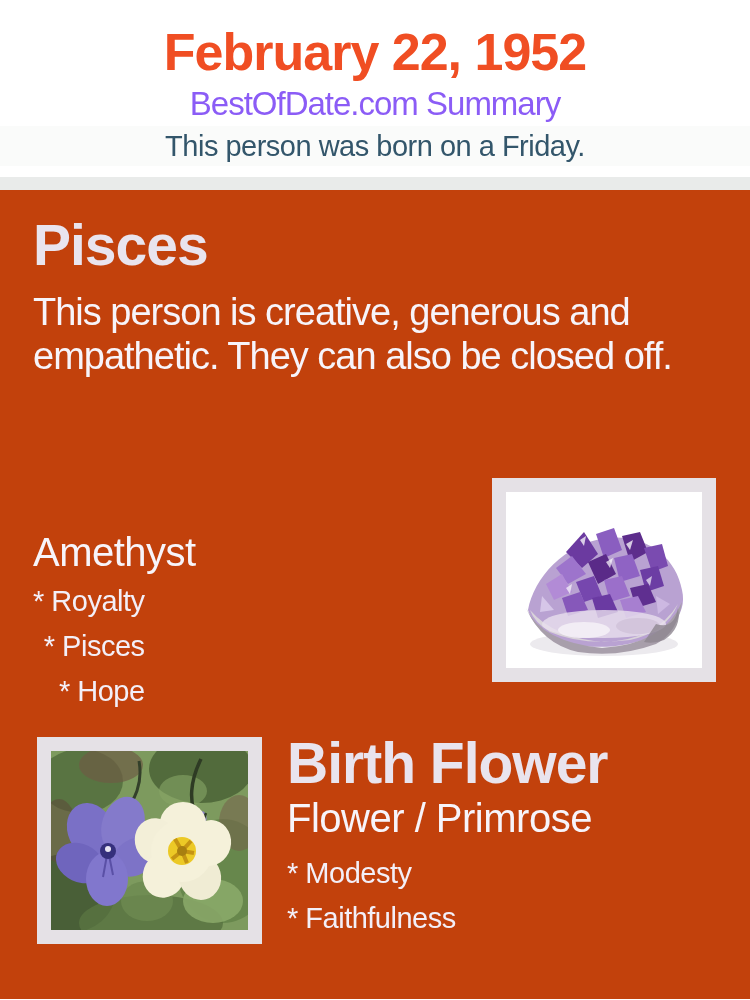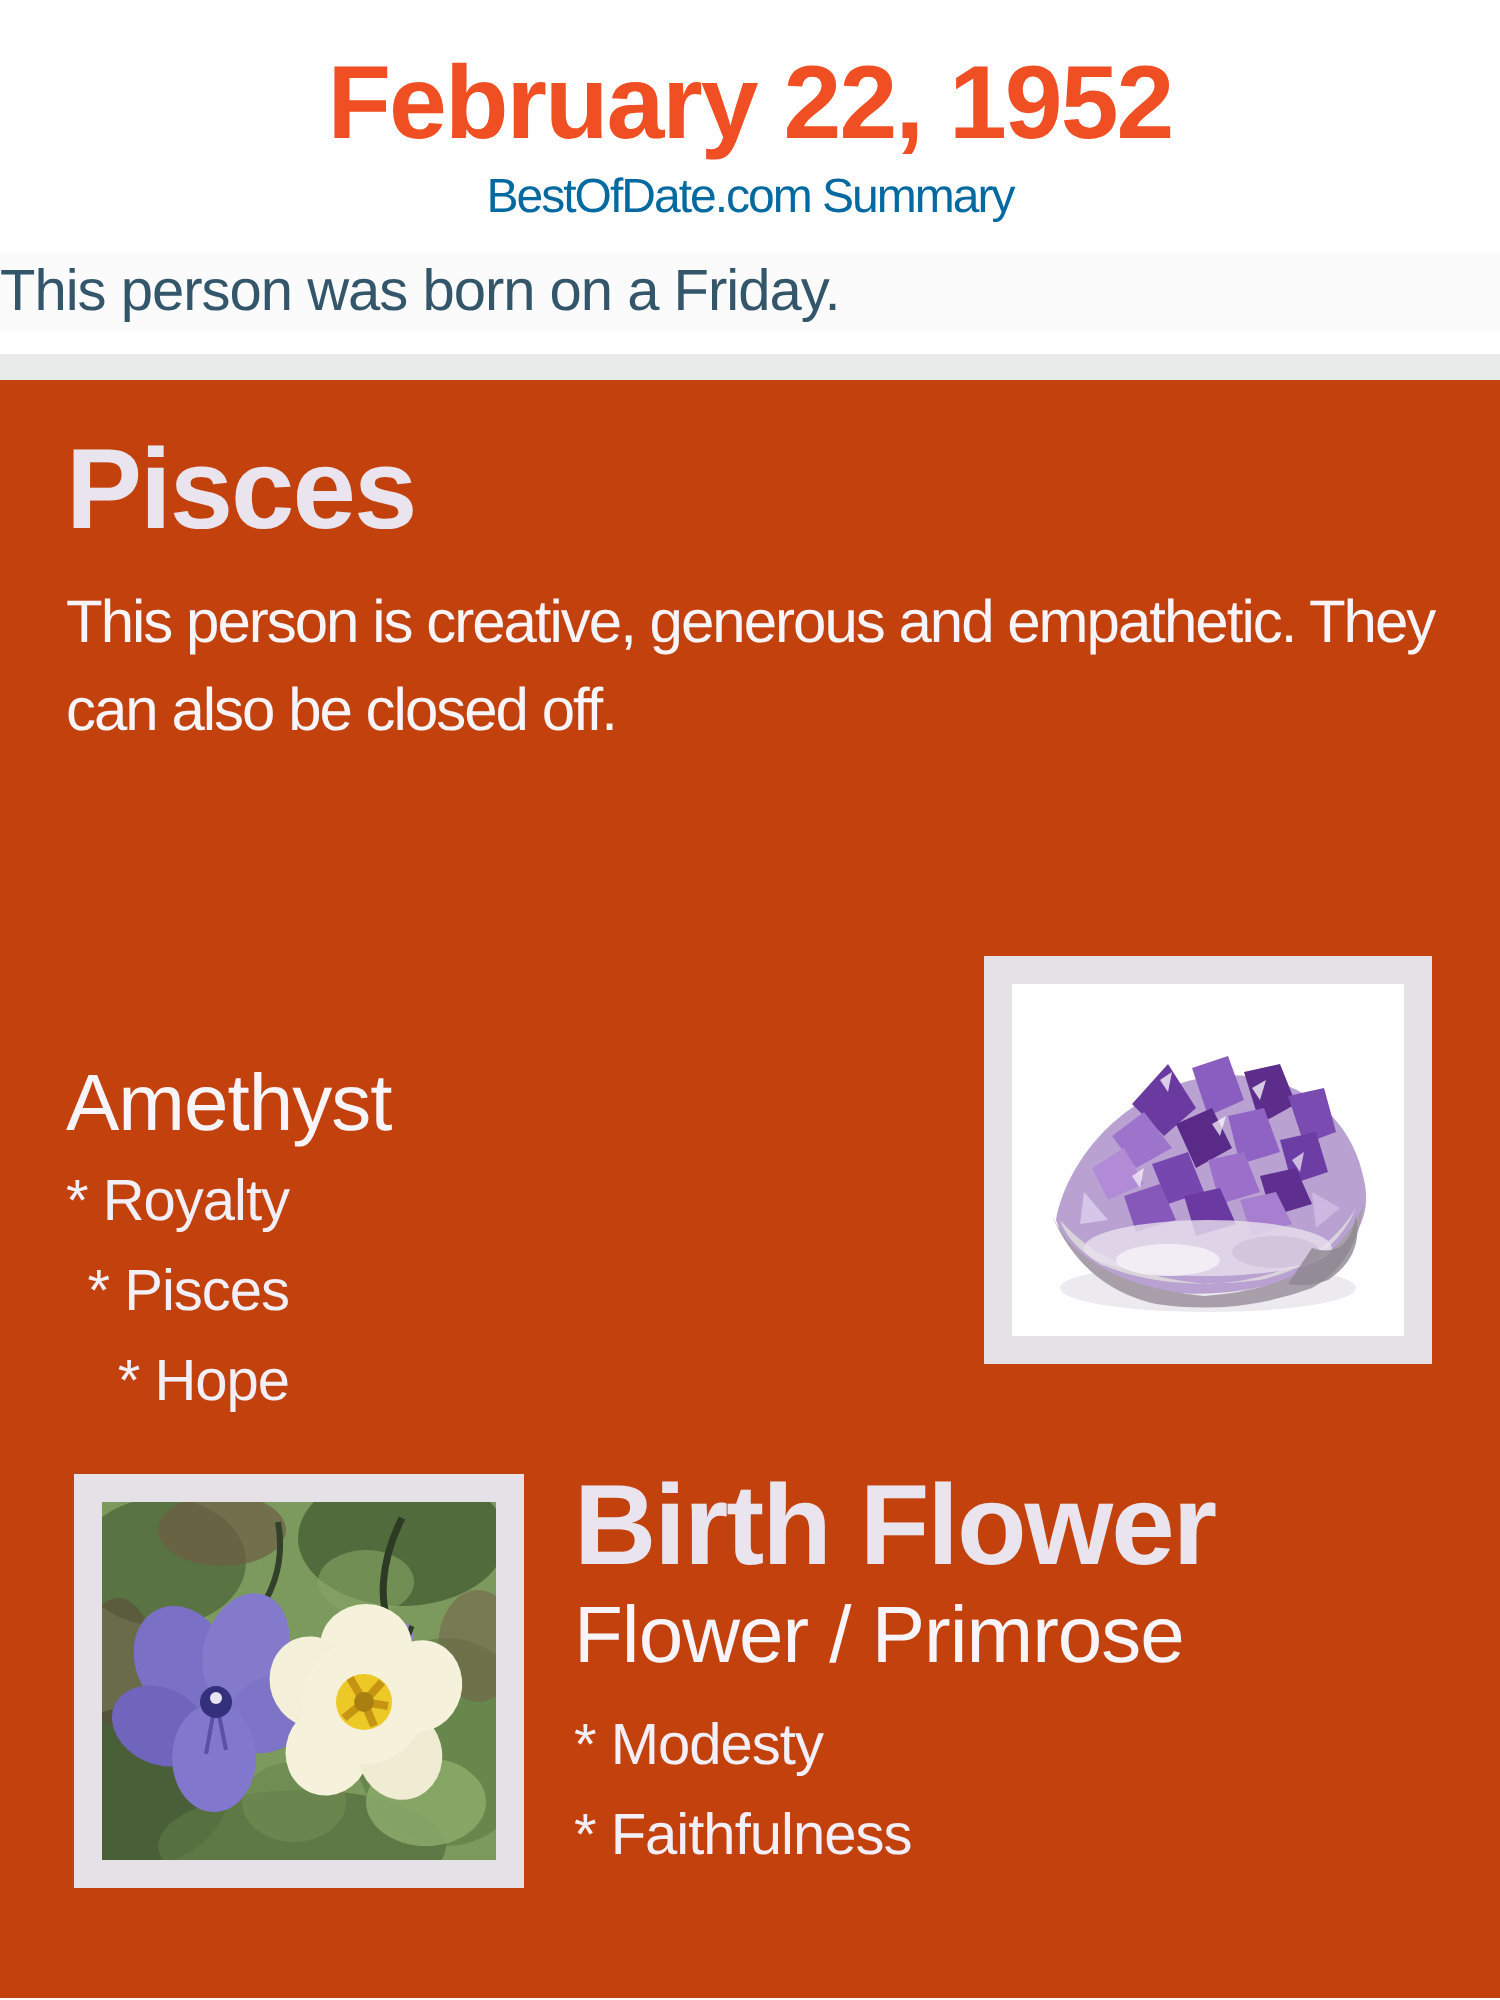--- a/index.html
+++ b/index.html
@@ -15,27 +15,27 @@
   
   .hdr-date {
     position:absolute; left:0; top:22px; width:750px;
     text-align:center;
     font-size:52px; font-weight:700; letter-spacing:-1px;
     color:#f04e23;
   }
   .hdr-site {
     position:absolute; left:0; top:85px; width:750px;
     text-align:center;
-    font-size:24px; font-weight:500; letter-spacing:-1px;
-    color:#0369a1;
+    font-size:33px; font-weight:500; letter-spacing:-1px;
+    color:#8b5cf6;
   }
   .hdr-born {
     position:absolute; left:0; top:126px; width:750px; height:40px;
     background:#fafbfa;
-    text-align:left;
+    text-align:center;
     font-size:29px; font-weight:400; letter-spacing:-0.5px;
     line-height:40px;
     color:#33566b;
   }
   .divider {
     position:absolute; left:0; top:177px; width:750px; height:13px;
     background:#e9ebea;
   }
 
   
@@ -44,21 +44,21 @@
     background:#c2410c;
   }
   .h-big {
     position:absolute;
     font-size:57px; font-weight:700; letter-spacing:-1px;
     color:#e9e4ee;
   }
   .zodiac-name { left:33px; top:22px; }
   .zodiac-desc {
     position:absolute; left:33px; top:100px; width:690px;
-    font-size:30px; font-weight:400; letter-spacing:-1px;
+    font-size:38px; font-weight:400; letter-spacing:-1px;
     line-height:44px;
     color:#f7f4fa;
   }
 
   .birthstone-title { left:33px; top:272px; }
   .stone-name {
     position:absolute; left:33px; top:340px;
     font-size:40px; font-weight:400; letter-spacing:-0.5px;
     color:#f7f4fa;
   }

